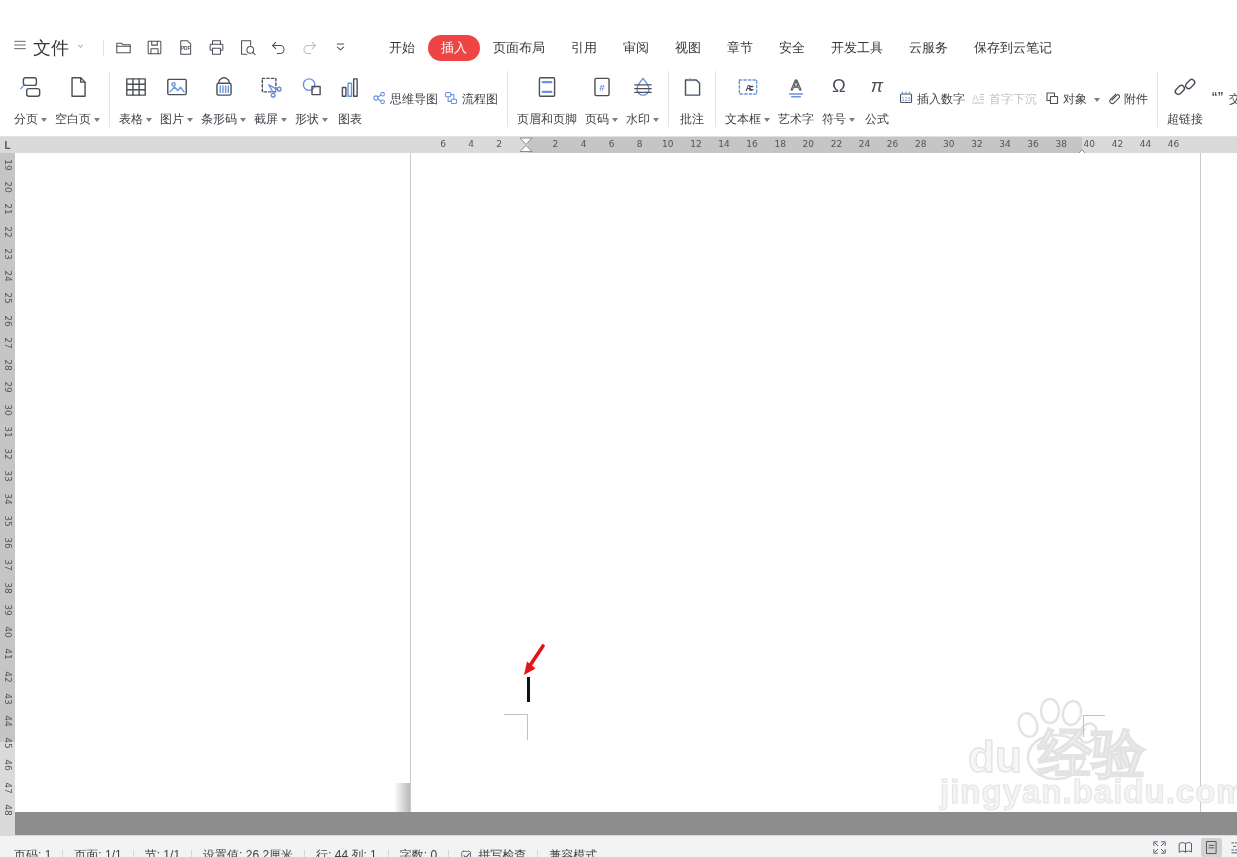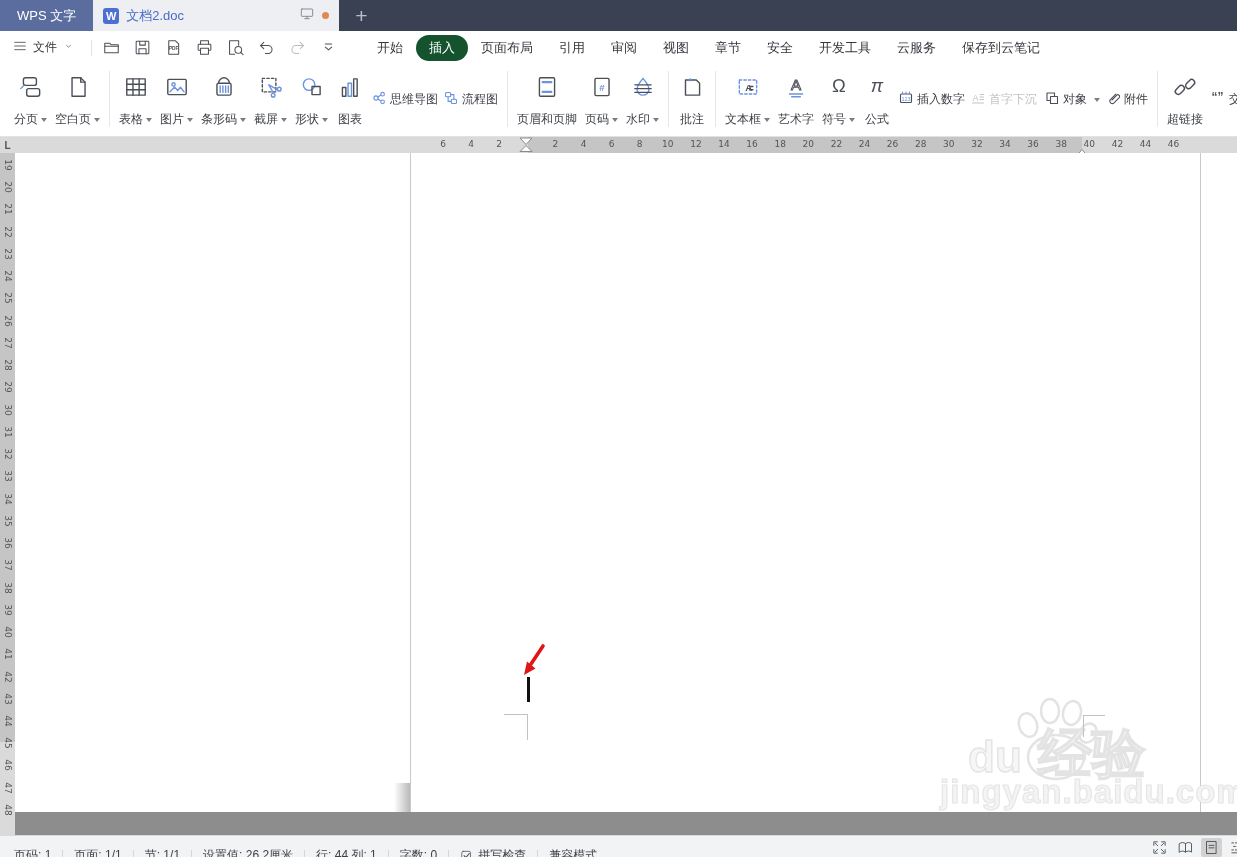--- a/index.html
+++ b/index.html
@@ -16,27 +16,27 @@
     gap:7px; padding:0 10px; }
   .w-icon { width:16px; height:16px; background:#4e6ed2; border-radius:3px; color:#fff;
     font-size:11px; font-weight:bold; display:flex; align-items:center; justify-content:center; }
   .doc-title { color:#4a6bc8; font-size:13px; flex:1; }
   .unsaved-dot { width:7px; height:7px; border-radius:50%; background:#e08a52; }
   .plus-btn { color:#b9bec8; font-size:21px; display:flex; align-items:center; padding:0 16px; }
 
   
   .menubar { position:absolute; left:0; top:31px; width:1237px; height:33px; background:#fff;
     display:flex; align-items:center; padding-left:12px; }
-  .file-area { display:flex; align-items:center; gap:5px; color:#33373d; font-size:12px; padding-right:10px; }
+  .file-area { display:flex; align-items:center; gap:5px; color:#33373d; font-size:18px; padding-right:10px; }
   .mb-div { width:1px; height:16px; background:#e3e3e3; margin:0 6px; }
   .quick-access { display:flex; align-items:center; gap:4px; }
   .qa-btn { padding:3px 4px; border-radius:3px; display:flex; align-items:center; }
   .menu-tabs { display:flex; align-items:center; margin-left:22px; }
   .menu-tab { font-size:13px; color:#33373d; padding:4px 13px; border-radius:13px; white-space:nowrap; }
-  .menu-tab.active { background:#14532d; color:#fff; }
+  .menu-tab.active { background:#ef4444; color:#fff; }
 
   
   .ribbon { position:absolute; left:0; top:64px; width:1237px; height:73px; background:#fff;
     border-bottom:1px solid #e2e2e2; display:flex; align-items:center; padding:2px 4px 4px 10px; overflow:hidden; }
   .rb-sep { width:1px; height:56px; background:#e6e6e6; margin:0 5px; flex:none; align-self:center; }
   .rb-large { display:flex; flex-direction:column; align-items:center; justify-content:center;
     min-width:36px; height:62px; padding:2px 4px; flex:none; }
   .rb-icon { height:32px; display:flex; align-items:center; justify-content:center; }
   .rb-label { font-size:12px; color:#3c3f45; display:flex; align-items:center; white-space:nowrap; margin-top:8px; }
   .rb-stack { display:flex; flex-direction:row; justify-content:center; gap:6px; height:62px; padding:0 4px; flex:none; }
@@ -89,35 +89,20 @@
   .st-sep { width:1px; height:12px; background:#d6d6d6; margin:0 11px; }
   .view-icons { position:absolute; right:-11px; top:0; height:22px; display:flex; align-items:center; gap:5px; }
   .view-btn { display:flex; align-items:center; padding:1px 2px; border-radius:2px; }
   .view-btn.active { background:#d2d2d2; }
 </style>
 </head>
 <body>
 
 <div class="app">
 
-  <div class="titlebar">
-    <div class="wps-tab">
-      <span>WPS 文字</span>
-    </div>
-    <div class="doc-tab">
-      <span class="w-icon">W</span>
-      <span class="doc-title">文档2.doc</span>
-      <span id="monitor-slot"><svg width="16" height="16" viewBox="0 0 24 24" fill="none" stroke="#7a7e88" stroke-width="1.3" stroke-linecap="round" stroke-linejoin="round">
-            <rect x="3.5" y="4.5" width="17" height="11" rx="1"></rect>
-            <path d="M12 15.5 v3 M8.5 19 h7"></path>
-          </svg></span>
-      <span class="unsaved-dot"></span>
-    </div>
-    <div class="plus-btn">+</div>
-  </div>
 
   <div class="menubar">
     <div class="file-area">
       <span id="hamburger-slot"><svg width="16" height="16" viewBox="0 0 24 24" fill="none" stroke="#4b5058" stroke-width="1.3" stroke-linecap="round" stroke-linejoin="round">
             <path d="M4 6.5 h16 M4 12 h16 M4 17.5 h16"></path>
           </svg></span>
       <span>文件</span>
       <span id="filechev-slot"><svg width="13" height="13" viewBox="0 0 24 24" fill="none" stroke="#4b5058" stroke-width="1.3" stroke-linecap="round" stroke-linejoin="round">
             <path d="M8.5 10 l3.5 3.2 3.5-3.2"></path>
           </svg></span>

